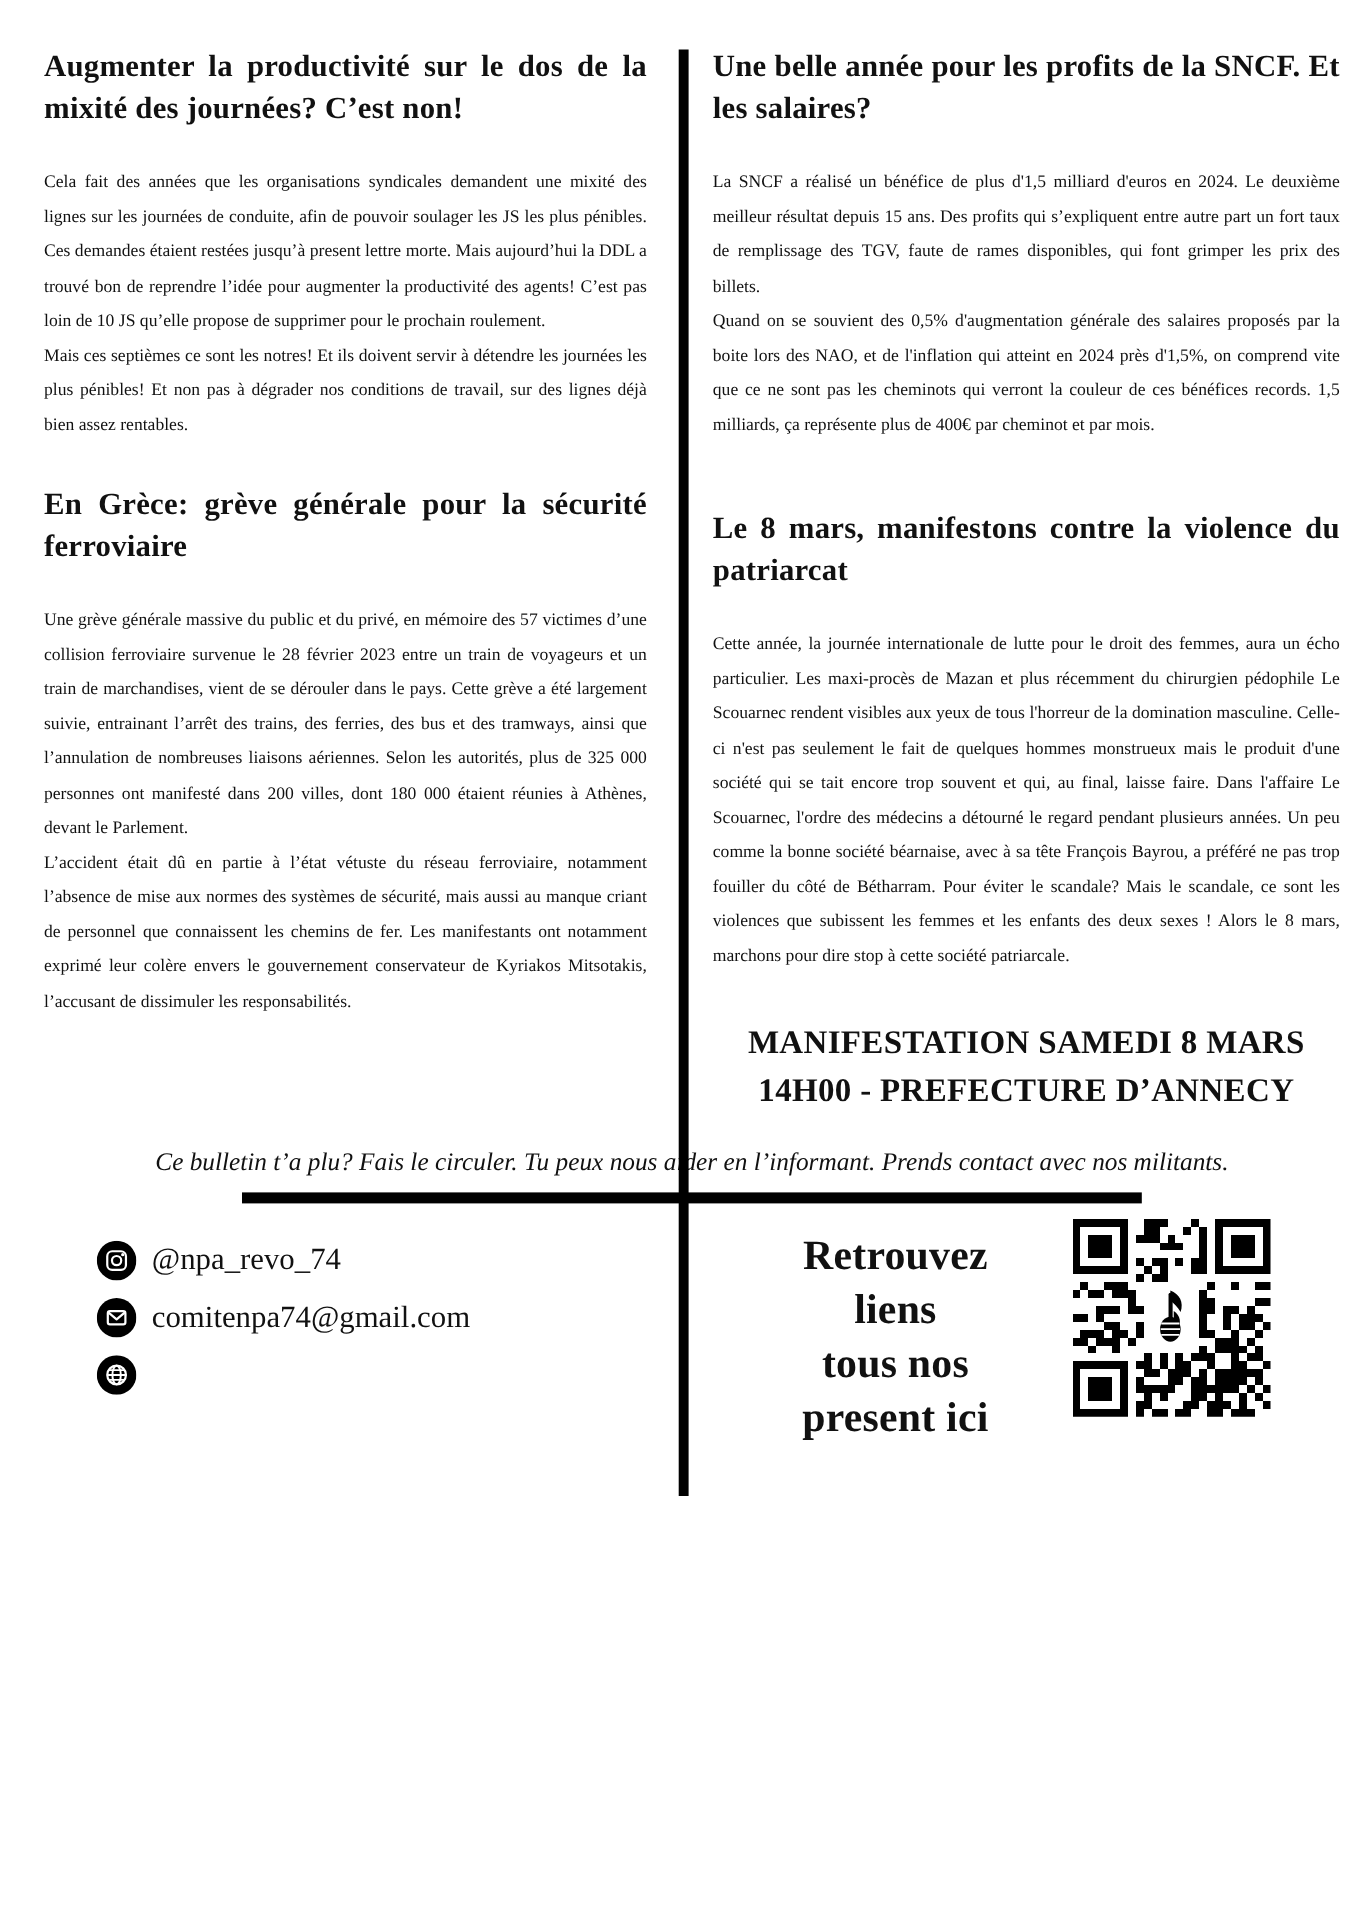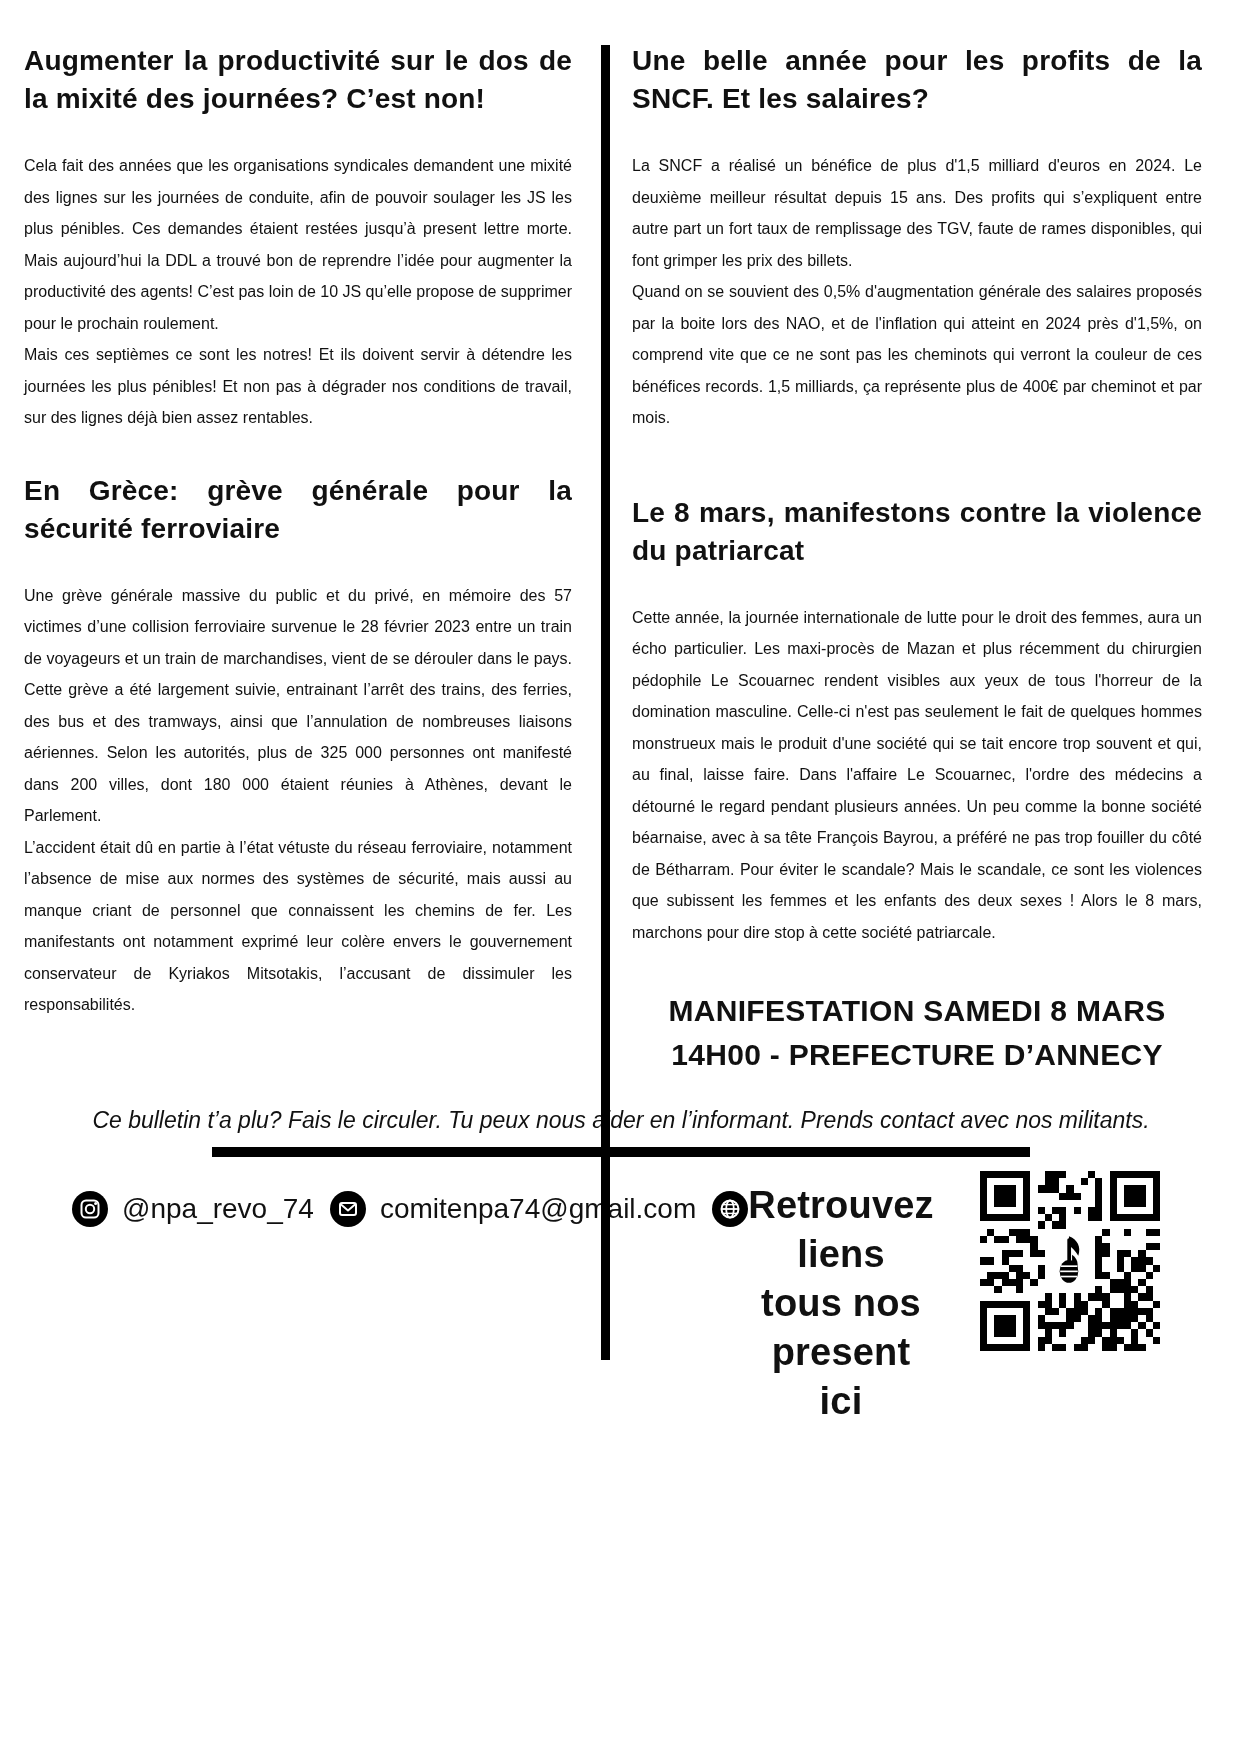--- a/index.html
+++ b/index.html
@@ -1,23 +1,23 @@
 <!DOCTYPE html>
 <html><head>
 <meta charset="utf-8">
 <style>
   html,body{margin:0;padding:0;background:#ffffff;}
   .page{
     position:relative;
     width:1241px;height:1755px;
     box-sizing:border-box;
-    padding:42px 23px 0 24px;
+    padding:42px 23px 0 40px;
     background:#ffffff;
     color:#111111;
-    font-family:Liberation Sans, sans-serif;
+    font-family:Liberation Serif, serif;
     overflow:hidden;
   }
   .columns{
     position:relative;
     display:grid;
     grid-template-columns:548px 570px;
     column-gap:60px;
   }
   .divider{
     position:absolute;
@@ -58,21 +58,21 @@
     background:#000000;
     margin:12px auto 0 auto;
   }
   .footer-bottom{
     display:flex;
     align-items:flex-start;
     margin-top:14px;
   }
   .contacts{
     margin-left:48px;margin-top:20px;
-    display:flex;flex-direction:row;gap:16px;
+    display:flex;flex-direction:column;gap:16px;
   }
   .contact-row{display:flex;align-items:center;gap:14px;}
   .contact-label{font-size:28px;line-height:36px;color:#111111;}
   .cicon{width:36px;height:36px;flex:none;display:block;}
   .qr-caption{
     margin-left:auto;
     width:230px;
     margin-top:10px;
     text-align:center;
     font-weight:700;

